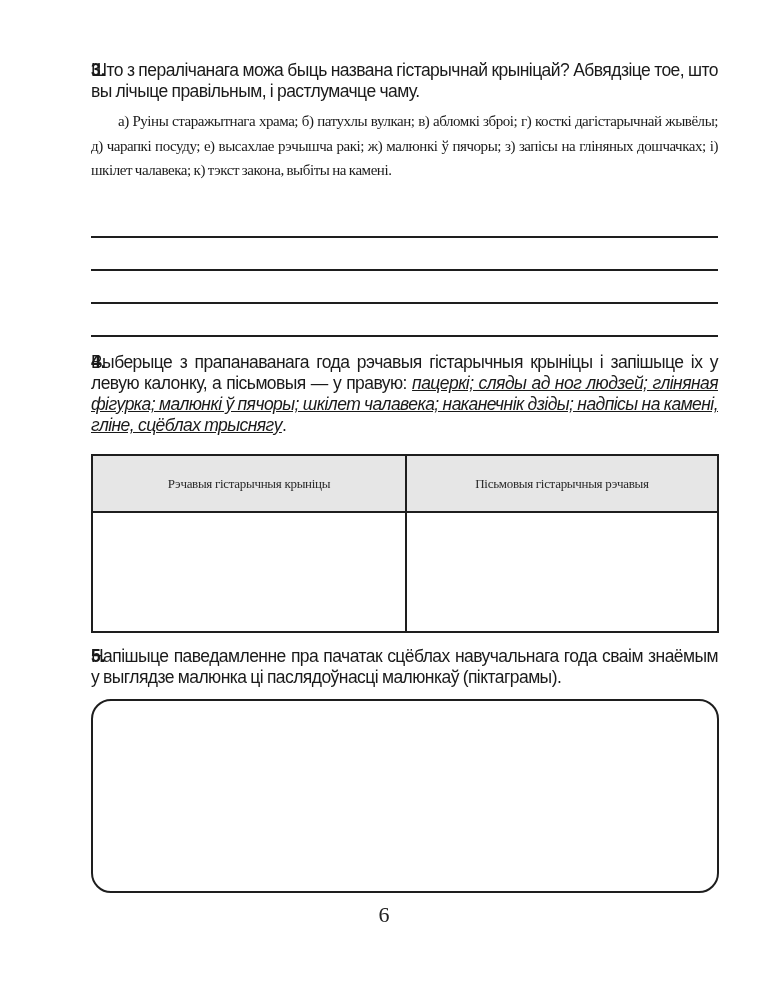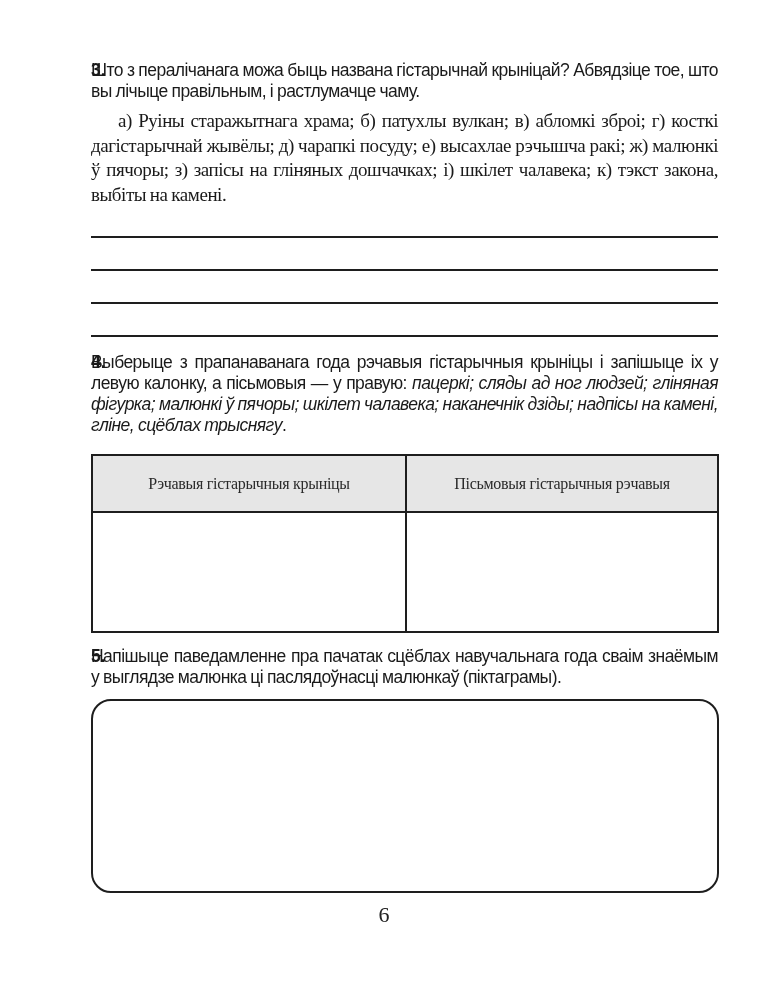--- a/index.html
+++ b/index.html
@@ -1,26 +1,26 @@
 <!DOCTYPE html>
 <html><head>
 <meta charset="utf-8">
 <style>
   html, body { margin: 0; padding: 0; background: #ffffff; }
   body { width: 768px; height: 1000px; position: relative; overflow: hidden; color: #1a1a1a; }
   .task { position: absolute; left: 91px; width: 627px; }
   .task-head { position: relative; font-family: "Liberation Sans", sans-serif; font-size: 17.5px; line-height: 21px; letter-spacing: -0.55px; word-spacing: -0.5px; text-align: justify; }
   .task-num { position: absolute; left: 0; top: 0; font-weight: bold; letter-spacing: 0; }
   .task-text { display: block; text-align: justify; }
-  .task-text .it { font-style: italic; }
-  .serif-block { font-family: "Liberation Serif", serif; font-size: 19px; line-height: 24.5px; text-align: justify; letter-spacing: -0.45px; word-spacing: -0.5px; margin-top: 7px; }
+  .task-text .it { font-style: italic; text-decoration: underline; }
+  .serif-block { font-family: "Liberation Serif", serif; font-size: 15px; line-height: 24.5px; text-align: justify; letter-spacing: -0.45px; word-spacing: -0.5px; margin-top: 7px; }
   .serif-block p { margin: 0; text-indent: 27px; text-align: justify; text-align-last: left; }
   .answer-line { position: absolute; left: 91px; width: 627px; height: 0; border-top: 2px solid #1e1e1e; }
   table.sources { position: absolute; left: 91px; top: 454px; width: 628px; height: 179px; border-collapse: collapse; table-layout: fixed; }
-  table.sources th { background: #e6e6e6; border: 2px solid #1e1e1e; height: 55px; font-family: "Liberation Serif", serif; font-weight: normal; font-size: 16px; line-height: 22px; color: #2a2a2a; text-align: center; vertical-align: middle; padding: 0 4px; letter-spacing: -0.3px; }
+  table.sources th { background: #e6e6e6; border: 2px solid #1e1e1e; height: 55px; font-family: "Liberation Serif", serif; font-weight: normal; font-size: 13px; line-height: 22px; color: #2a2a2a; text-align: center; vertical-align: middle; padding: 0 4px; letter-spacing: -0.3px; }
   table.sources td { border: 2px solid #1e1e1e; border-top-width: 2px; }
   table.sources col.c1 { width: 314px; }
   .draw-box { position: absolute; left: 91px; top: 699px; width: 624px; height: 190px; border: 2px solid #1e1e1e; border-radius: 20px; }
   .page-num { position: absolute; left: 0; width: 100%; top: 902px; text-align: center; font-family: "Liberation Serif", serif; font-size: 22px; color: #222; }
 </style>
 </head>
 <body>
 
 <div class="task" style="top:60px;">
   <div class="task-head">

